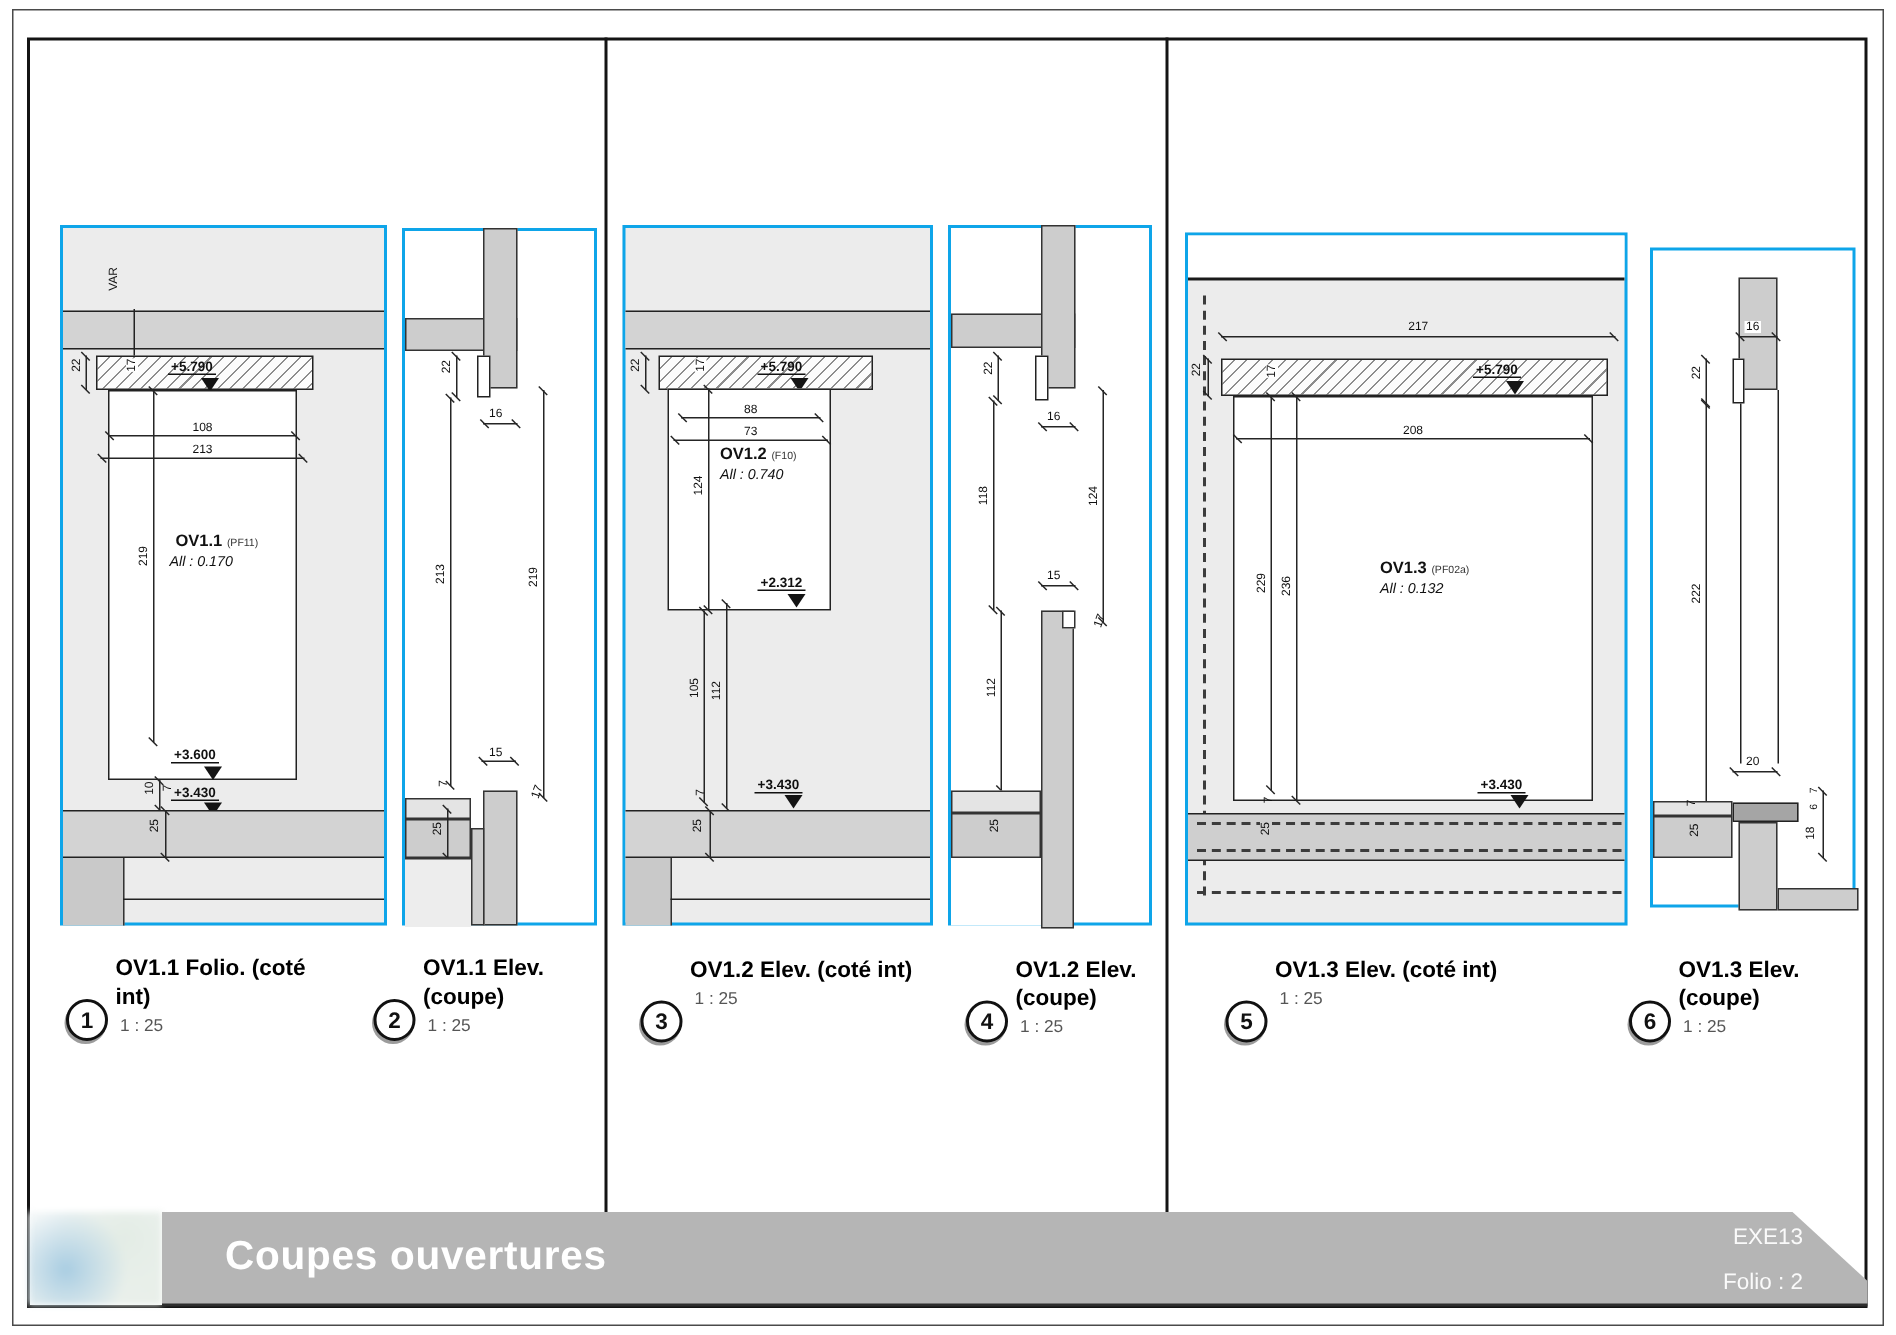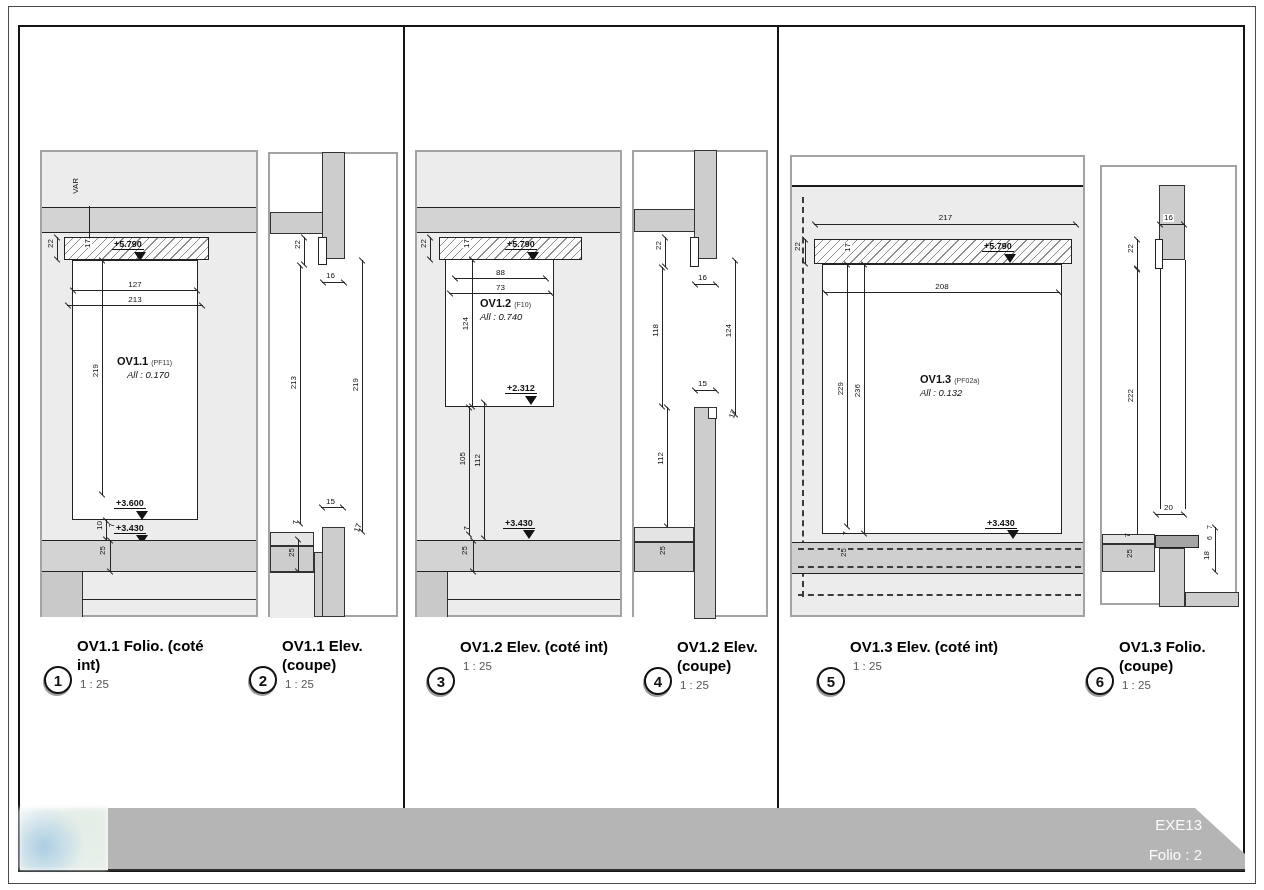--- a/index.html
+++ b/index.html
@@ -1,21 +1,21 @@
 <!DOCTYPE html>
 <html><head>
 <meta charset="utf-8">
 <style>
   html,body{margin:0;padding:0;background:#fff;font-family:"Liberation Sans",sans-serif;color:#111}
   .sheet{position:relative;width:1264px;height:890px;background:#fff;overflow:hidden}
   .abs{position:absolute}
   .outer{position:absolute;left:8px;top:6px;width:1246px;height:876px;border:1px solid #4a4a4a}
   .frame{position:absolute;left:18px;top:25px;width:1227px;height:847px;border:2px solid #141414;box-sizing:border-box}
   .divider{position:absolute;top:25px;width:0;height:783px;border-left:2px solid #141414}
-  .fig{position:absolute;box-sizing:border-box;border:2px solid #a3a3a3;background:#fff}
+  .fig{position:absolute;box-sizing:border-box;border:2px solid #0ea5e9;background:#fff}
   .figgray{background:#ececec}
   .band{position:absolute;left:0;right:0;background:#d3d3d3;border-top:1px solid #222;border-bottom:1px solid #222;box-sizing:border-box}
   .hatch{position:absolute;box-sizing:border-box;border:1px solid #222;background:repeating-linear-gradient(135deg,#fcfcfc 0 5px,#8d8d8d 5px 6px)}
   .open{position:absolute;box-sizing:border-box;background:#fff;border:1px solid #222}
   .gblock{position:absolute;box-sizing:border-box;background:#cdcdcd;border:1px solid #333}
   .lblock{position:absolute;box-sizing:border-box;background:#e4e4e4;border:1px solid #333}
   .dkblock{position:absolute;box-sizing:border-box;background:#a5a5a5;border:1px solid #222}
   .dimh{position:absolute;height:1px;background:#252525}
   .dimv{position:absolute;width:1px;background:#252525}
   .dimh::before,.dimh::after{content:"";position:absolute;width:8px;height:1px;background:#252525;transform:rotate(45deg);top:0}
@@ -61,27 +61,27 @@
     <div class="dlab vlab" style="left:30px;top:26px">VAR</div>
     <div class="thin-v" style="left:47px;top:54px;height:31px"></div>
     <div class="hatch" style="left:22px;top:85px;width:145px;height:23px"></div>
     <div class="dimv" style="left:15px;top:85px;height:23px"></div>
     <div class="dlab vlab" style="left:5px;top:87px">22</div>
     <div class="dlab vlab" style="left:42px;top:87px;background:#fff">17</div>
     <div class="lvl" style="left:70px;top:87px">+5.790</div>
     <div class="tri" style="left:92px;top:100px"></div>
     <div class="open" style="left:30px;top:108px;width:126px;height:260px"></div>
     <div class="dimh" style="left:30px;top:138px;width:126px"></div>
-    <div class="dlab center" style="left:30px;top:129px;width:126px">127</div>
+    <div class="dlab center" style="left:30px;top:129px;width:126px">108</div>
     <div class="dimh" style="left:25px;top:153px;width:136px"></div>
     <div class="dlab center" style="left:25px;top:144px;width:136px">213</div>
     <div class="dimv" style="left:60px;top:108px;height:235px"></div>
     <div class="dlab vlab" style="left:50px;top:212px">219</div>
     <div class="tag" style="left:75px;top:203px"><span>OV1.1</span> <span class="tagref">(PF11)</span></div>
-    <div class="allege" style="left:85px;top:217px">All : 0.170</div>
+    <div class="allege" style="left:71px;top:217px">All : 0.170</div>
     <div class="lvl" style="left:72px;top:346px">+3.600</div>
     <div class="tri" style="left:94px;top:359px"></div>
     <div class="lvl" style="left:72px;top:371px">+3.430</div>
     <div class="tri" style="left:94px;top:383px"></div>
     <div class="dimv" style="left:64px;top:368px;height:20px"></div>
     <div class="dlab vlab" style="left:54px;top:369px">10</div>
     <div class="dlab vlab" style="left:66px;top:371px">7</div>
     <div class="band" style="top:388px;height:32px"></div>
     <div class="dimv" style="left:68px;top:388px;height:32px"></div>
     <div class="dlab vlab" style="left:57px;top:394px">25</div>
@@ -271,23 +271,24 @@
     <div class="cap-text" style="width:160px">
       <div class="cap-title">OV1.3 Elev. (coté int)</div>
       <div class="cap-scale">1 : 25</div>
     </div>
   </div>
   <div class="caption" style="left:1086px;top:637px;width:160px;height:70px">
     <div class="cap-circle">
         <span>6</span>
       </div>
     <div class="cap-text" style="width:110px">
-      <div class="cap-title">OV1.3 Folio. (coupe)</div>
+      <div class="cap-title">OV1.3 Elev. (coupe)</div>
       <div class="cap-scale">1 : 25</div>
     </div>
   </div>
 
   <div class="logo"></div>
   <div class="tband"></div>
   <div class="tband-underline"></div>
+  <div class="tband-title">Coupes ouvertures</div>
   <div class="tband-code">EXE13</div>
   <div class="tband-folio">Folio : 2</div>
 </div>
 
 </body></html>

